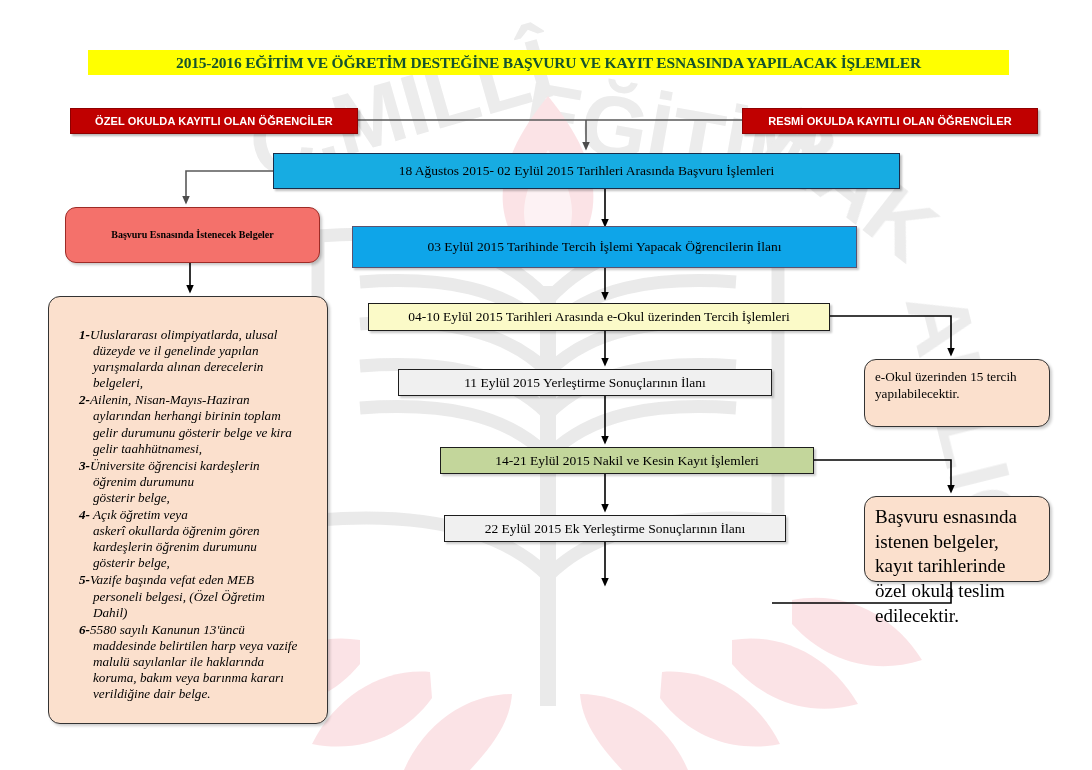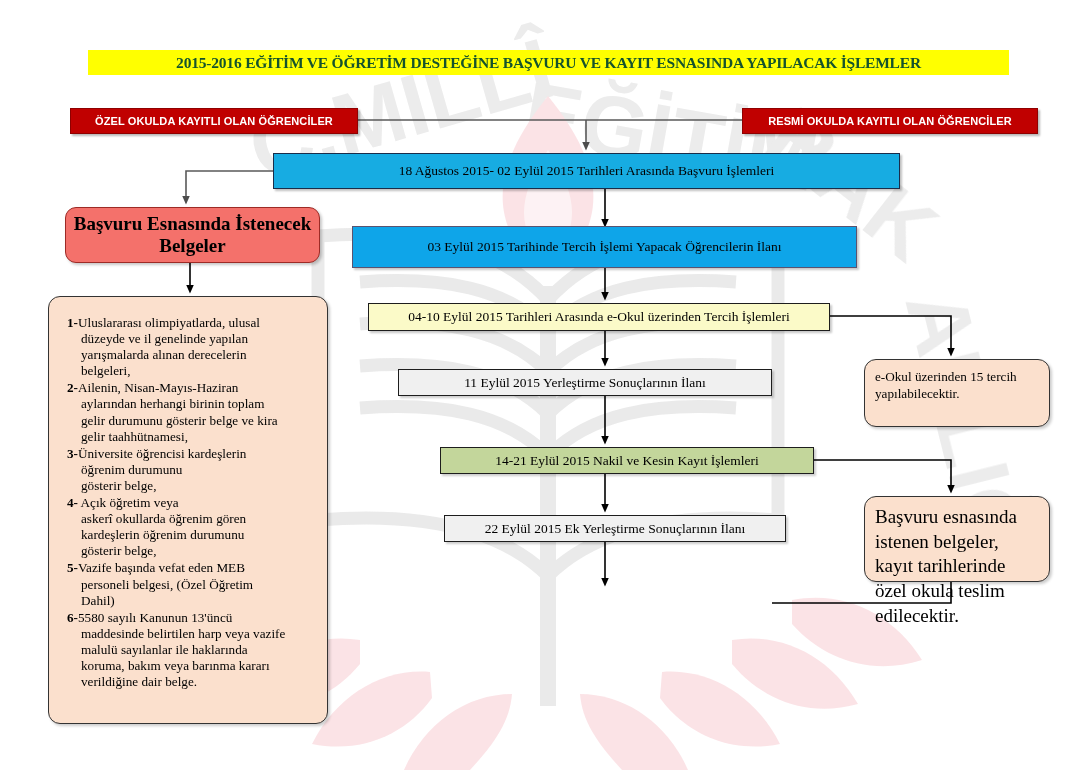--- a/index.html
+++ b/index.html
@@ -93,21 +93,21 @@
     box-shadow: 2px 2px 2px rgba(0,0,0,0.25);
   }
 
   
   #node-istenecek-belgeler {
     left: 65px; top: 207px; width: 255px; height: 56px;
     background: #f4716b;
     border: 1px solid #9d2b26;
     border-radius: 11px;
     font-weight: bold;
-    font-size: 19px;
+    font-size: 10px;
     box-shadow: 2px 2px 3px rgba(0,0,0,0.22);
   }
 
   
   #node-tercih-ilani {
     left: 352px; top: 226px; width: 505px; height: 42px;
     background: #0ea5e9;
     border: 1px solid #5a5370;
     font-size: 13.5px;
     box-shadow: 2px 2px 2px rgba(0,0,0,0.22);
@@ -168,21 +168,21 @@
   #node-teslim-bilgi {
     left: 864px; top: 496px; width: 186px; height: 86px;
     display: block;
     padding: 8px 10px;
     text-align: left;
     font-size: 19px;
     line-height: 1.3;
   }
 
   
-  .doc-list { margin: 4px; padding: 0; list-style: none; }
+  .doc-list { margin: 16px; padding: 0; list-style: none; font-style: italic; }
   .doc-item { display: block; margin: 0 0 1px 0; padding-left: 14px; text-indent: -14px; }
   .doc-num { font-weight: bold; }
   .doc-text { font-weight: normal; white-space: pre-line; }
 </style>
 </head>
 <body>
 
 <div id="page">
 
   <svg id="watermark" viewBox="0 0 1092 770" xmlns="http://www.w3.org/2000/svg">

